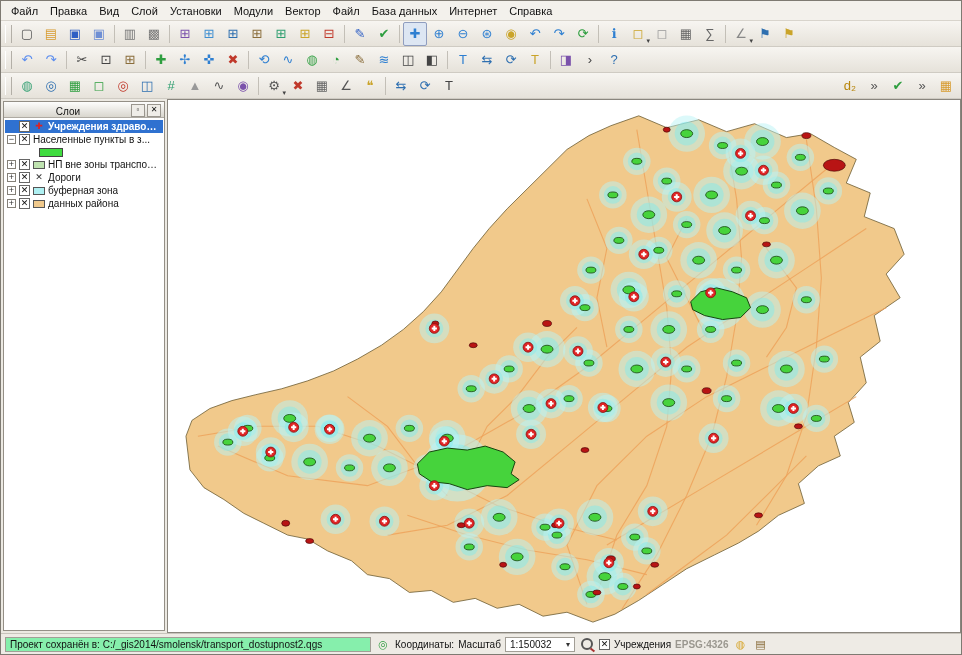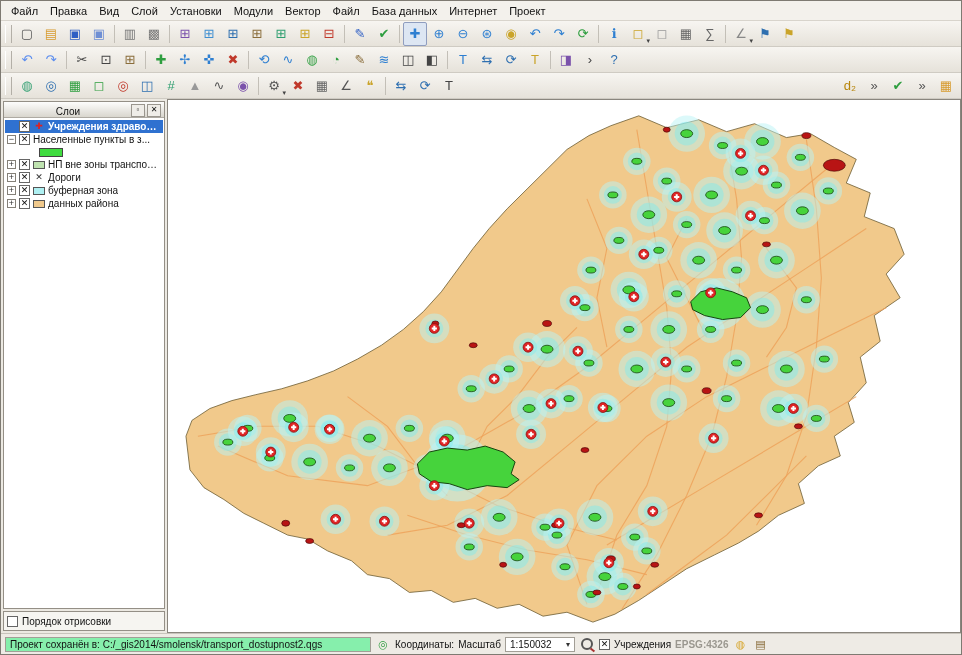--- a/index.html
+++ b/index.html
@@ -59,21 +59,21 @@
       <div class="menu-item">Файл</div>
       <div class="menu-item">Правка</div>
       <div class="menu-item">Вид</div>
       <div class="menu-item">Слой</div>
       <div class="menu-item">Установки</div>
       <div class="menu-item">Модули</div>
       <div class="menu-item">Вектор</div>
       <div class="menu-item">Файл</div>
       <div class="menu-item">База данных</div>
       <div class="menu-item">Интернет</div>
-      <div class="menu-item">Проект</div>
+      <div class="menu-item">Справка</div>
     </div>
   <div class="toolbar-row" id="tb1">
       <div class="tgrip"></div>
       <div class="tbtn">
         <span style="color: rgb(85, 85, 85);">▢</span>
       </div>
       <div class="tbtn">
         <span style="color: rgb(215, 155, 46);">▤</span>
       </div>
       <div class="tbtn">
@@ -374,24 +374,20 @@
               <span class="lswatch" style="background: rgb(174, 240, 242);"></span>
               <span class="llabel">буферная зона</span>
             </div>
             <div class="layer-row">
               <span class="exp">+</span>
               <span class="cb">✕</span>
               <span class="lswatch" style="background: rgb(240, 201, 140);"></span>
               <span class="llabel">данных района</span>
             </div>
           </div>
-      </div>
-      <div class="draw-order">
-        <span class="cb" id="draw-order-cb"></span>
-        <span>Порядок отрисовки</span>
       </div>
     </div>
     <div class="map-area">
       <svg id="map-svg" viewBox="0 0 794 538" preserveAspectRatio="none">
           <polygon points="444,26 472,16 500,28 532,20 560,32 588,24 620,38 644,34 668,48 690,60 680,84 704,94 698,118 728,130 738,156 720,176 734,200 708,218 714,244 694,260 700,286 682,306 688,326 668,340 674,360 652,370 632,388 638,408 612,420 592,436 572,448 548,460 520,474 496,490 472,506 448,520 426,528 400,518 376,522 352,510 330,514 308,504 286,508 264,496 242,498 222,484 200,480 184,466 160,456 140,444 120,440 96,428 76,418 56,404 36,392 22,374 18,340 24,324 42,312 64,304 88,298 114,292 140,284 166,274 190,262 214,248 236,232 256,214 274,194 290,172 306,150 322,130 340,110 360,90 380,70 400,50 422,36" fill="#f1c98b" stroke="#6b5c33" stroke-width="0.8"></polygon>
           <polyline points="660,70 600,120 540,170 480,220 420,270 350,320 280,360 200,390 120,380 50,350" fill="none" stroke="#eda25a" stroke-width="1.1" opacity="0.85"></polyline>
           <polyline points="700,130 640,170 580,210 520,250 460,300 400,350 340,400 280,430 220,440" fill="none" stroke="#eda25a" stroke-width="1.1" opacity="0.85"></polyline>
           <polyline points="720,210 660,240 600,270 540,300 480,340 430,390 400,450 420,510" fill="none" stroke="#eda25a" stroke-width="1.1" opacity="0.85"></polyline>
           <polyline points="470,30 480,90 490,150 500,210 505,270 500,330 480,390 450,440 430,500" fill="none" stroke="#eda25a" stroke-width="1.1" opacity="0.85"></polyline>
           <polyline points="560,40 570,100 575,160 570,220 560,280 545,340 520,400 490,460 455,515" fill="none" stroke="#eda25a" stroke-width="1.1" opacity="0.85"></polyline>

